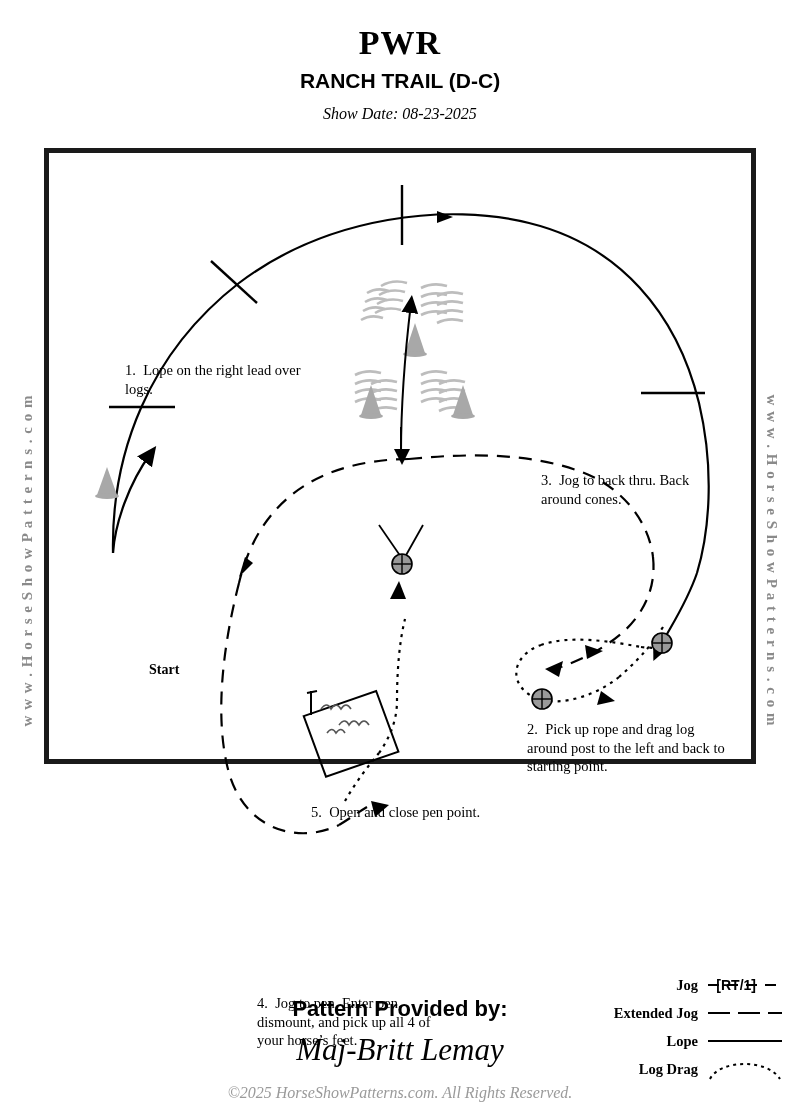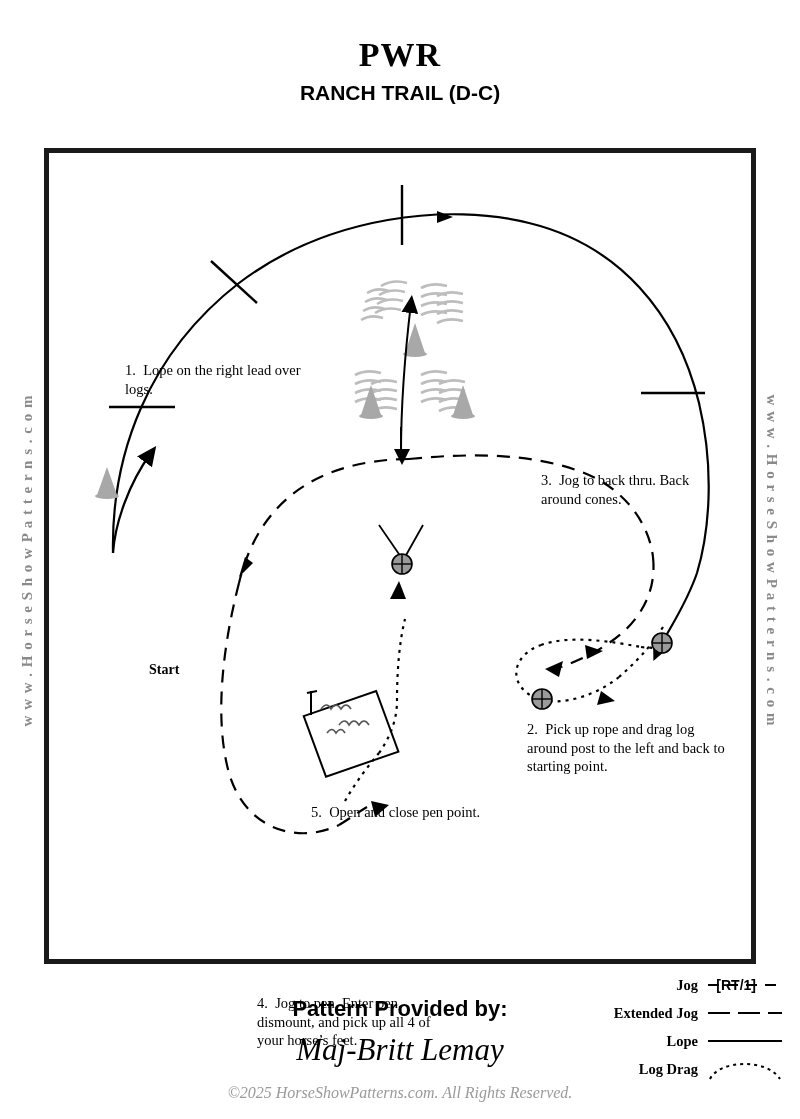--- a/index.html
+++ b/index.html
@@ -9,21 +9,21 @@
   }
   body {
     width: 800px; height: 1119px;
     position: relative;
     font-family: "Liberation Serif", serif;
     color: #000;
     overflow: hidden;
   }
 
   
-  .header { text-align: center; padding-top: 36px; }
+  .header { text-align: center; padding-top: 24px; }
   .title-main {
     font-family: "Liberation Serif", serif;
     font-weight: bold;
     font-size: 34px;
     letter-spacing: 1px;
     line-height: 1.1;
   }
   .title-sub {
     font-family: "Liberation Sans", sans-serif;
     font-weight: bold;
@@ -58,21 +58,21 @@
   .watermark.left span { transform: rotate(-90deg); }
   .watermark.right { right: 8px; }
   .watermark.right span { transform: rotate(90deg); }
 
   
   .arena {
     position: absolute;
     left: 44px;
     top: 148px;
     width: 712px;
-    height: 816px;
+    height: 616px;
     border: 5px solid #1a1a1a;
     background: #fff;
   }
   .arena svg { display: block; }
 
   
   .note {
     position: absolute;
     font-family: "Liberation Serif", serif;
     font-size: 14.5px;
@@ -142,20 +142,21 @@
     color: #9a9a9a;
     margin-top: 16px;
   }
 </style>
 </head>
 <body>
 
 <div class="header">
   <div class="title-main">PWR</div>
   <div class="title-sub">RANCH TRAIL (D-C)</div>
+  <div class="show-date">Show Date: 08-23-2025</div>
 </div>
 
 <div class="watermark left">
   <span>w w w . H o r s e S h o w P a t t e r n s . c o m</span>
 </div>
 <div class="watermark right">
   <span>w w w . H o r s e S h o w P a t t e r n s . c o m</span>
 </div>
 
 <div class="arena">

